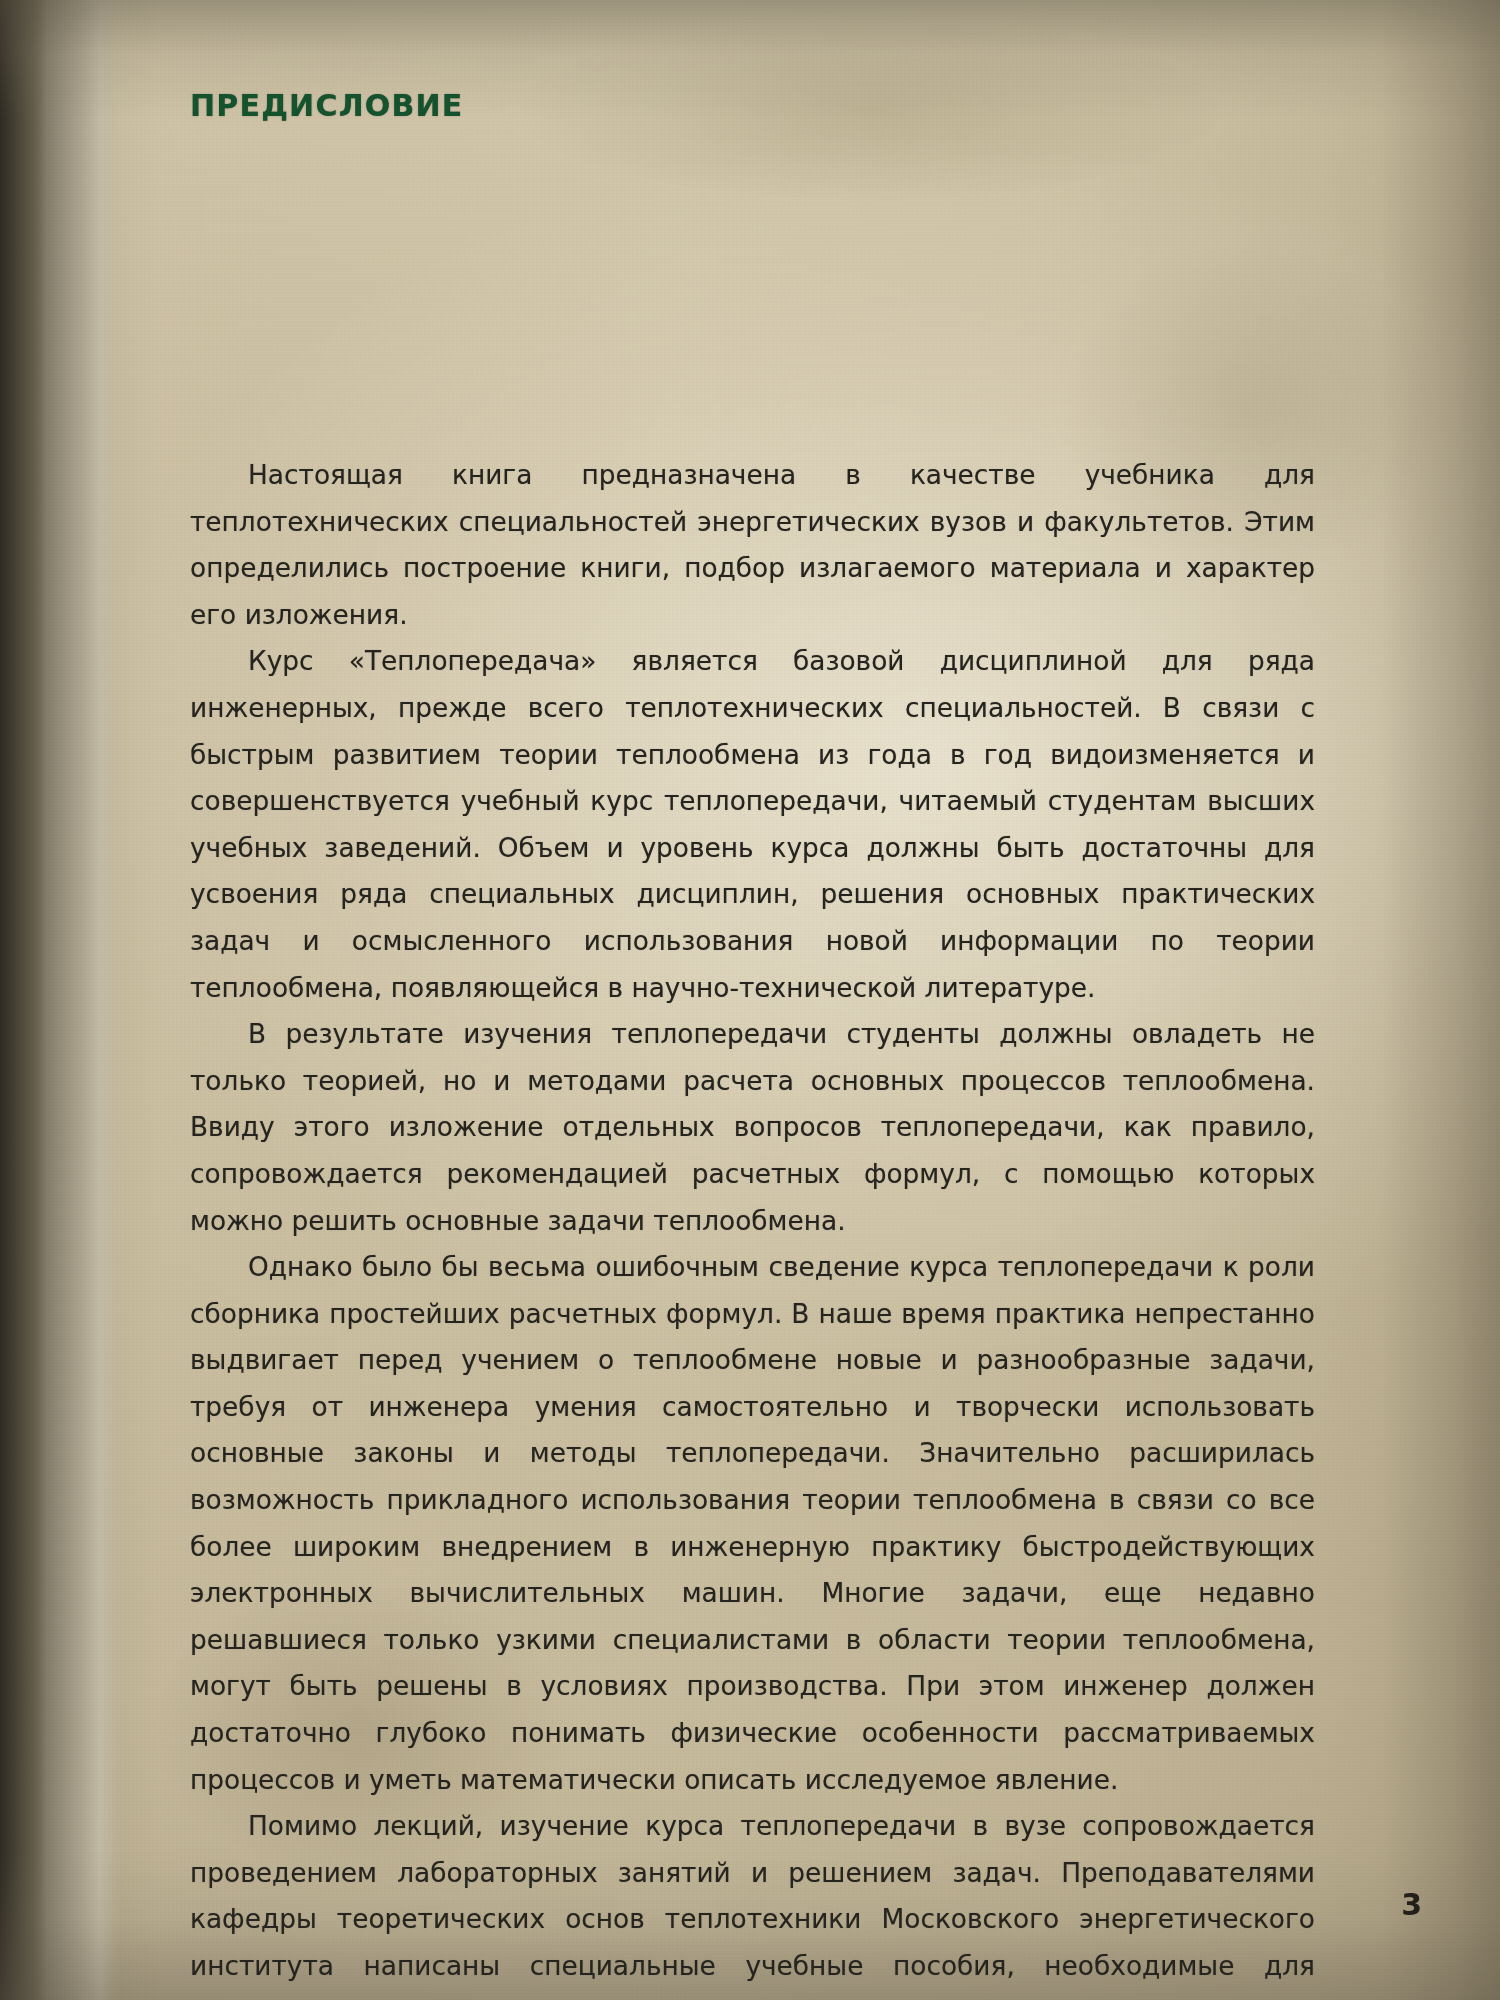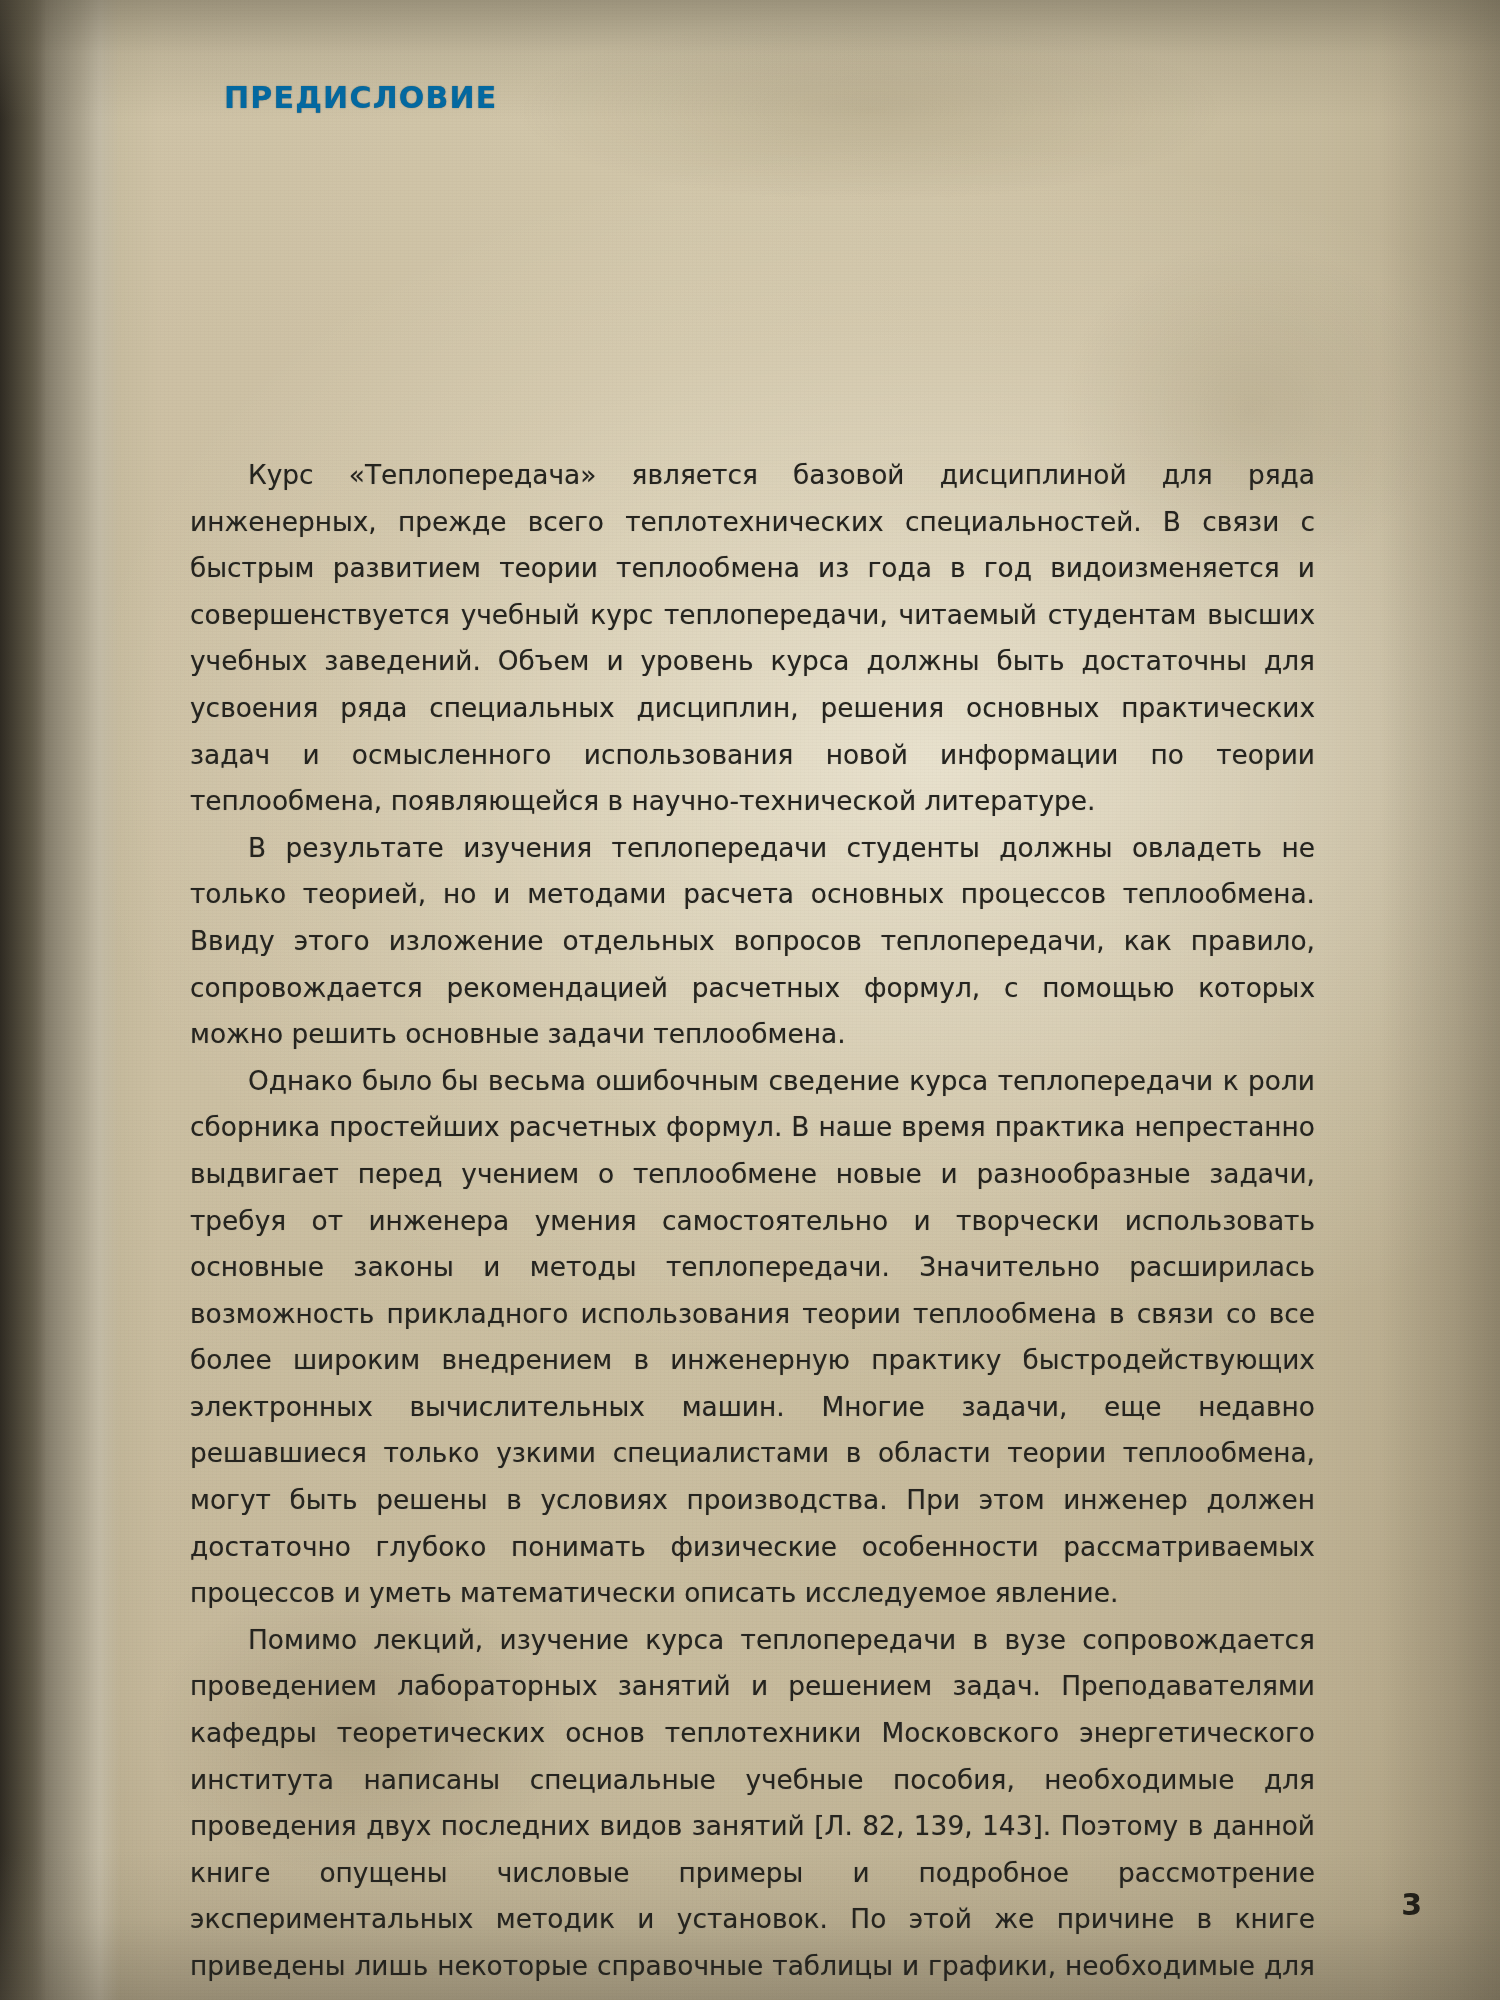--- a/index.html
+++ b/index.html
@@ -74,28 +74,27 @@
   .content {
     position: absolute;
     left: 190px;
     top: 0;
     width: 1170px;
     height: 2000px;
   }
   .heading {
     position: absolute;
     left: 0;
-    top: 80px;
+    top: 88px;
     font-family: "DejaVu Sans", sans-serif;
     font-weight: bold;
     font-size: 30px;
     letter-spacing: 1.2px;
-    color: #0369a1;
+    color: #14532d;
     text-shadow: 0 0 1.2px rgba(30,28,24,0.55);
-    margin-left: 34px;
   }
   .body-text {
     position: absolute;
     left: 0;
     top: 452px;
     width: 1125px;
     font-family: "DejaVu Sans", sans-serif;
     font-size: 26.4px;
     line-height: 46.6px;
     color: #25241f;
@@ -138,20 +137,21 @@
   <div class="blotch b2"></div>
   <div class="blotch b1"></div>
   <div class="top-shadow"></div>
   <div class="bottom-shadow"></div>
   <div class="right-shadow"></div>
 
   <div class="content">
     <div class="heading">ПРЕДИСЛОВИЕ</div>
 
     <div class="body-text">
+      <p>Настоящая книга предназначена в качестве учебника для теплотехнических специальностей энергетических вузов и факультетов. Этим определились построение книги, подбор излагаемого материала и характер его изложения.</p>
       <p>Курс «Теплопередача» является базовой дисциплиной для ряда инженерных, прежде всего теплотехнических специальностей. В связи с быстрым развитием теории теплообмена из года в год видоизменяется и совершенствуется учебный курс теплопередачи, читаемый студентам высших учебных заведений. Объем и уровень курса должны быть достаточны для усвоения ряда специальных дисциплин, решения основных практических задач и осмысленного использования новой информации по теории теплообмена, появляющейся в научно-технической литературе.</p>
       <p>В результате изучения теплопередачи студенты должны овладеть не только теорией, но и методами расчета основных процессов теплообмена. Ввиду этого изложение отдельных вопросов теплопередачи, как правило, сопровождается рекомендацией расчетных формул, с помощью которых можно решить основные задачи теплообмена.</p>
       <p>Однако было бы весьма ошибочным сведение курса теплопередачи к роли сборника простейших расчетных формул. В наше время практика непрестанно выдвигает перед учением о теплообмене новые и разнообразные задачи, требуя от инженера умения самостоятельно и творчески использовать основные законы и методы теплопередачи. Значительно расширилась возможность прикладного использования теории теплообмена в связи со все более широким внедрением в инженерную практику быстродействующих электронных вычислительных машин. Многие задачи, еще недавно решавшиеся только узкими специалистами в области теории теплообмена, могут быть решены в условиях производства. При этом инженер должен достаточно глубоко понимать физические особенности рассматриваемых процессов и уметь математически описать исследуемое явление.</p>
       <p>Помимо лекций, изучение курса теплопередачи в вузе сопровождается проведением лабораторных занятий и решением задач. Преподавателями кафедры теоретических основ теплотехники Московского энергетического института написаны специальные учебные пособия, необходимые для проведения двух последних видов занятий [Л. 82, 139, 143]. Поэтому в данной книге опущены числовые примеры и подробное рассмотрение экспериментальных методик и установок. По этой же причине в книге приведены лишь некоторые справочные таблицы и графики, необходимые для решения задач. Полные данные можно найти в задачнике [Л. 82].</p>
     </div>
   </div>
 
   <div class="folio">3</div>
   <div class="grain"></div>
 </div>

